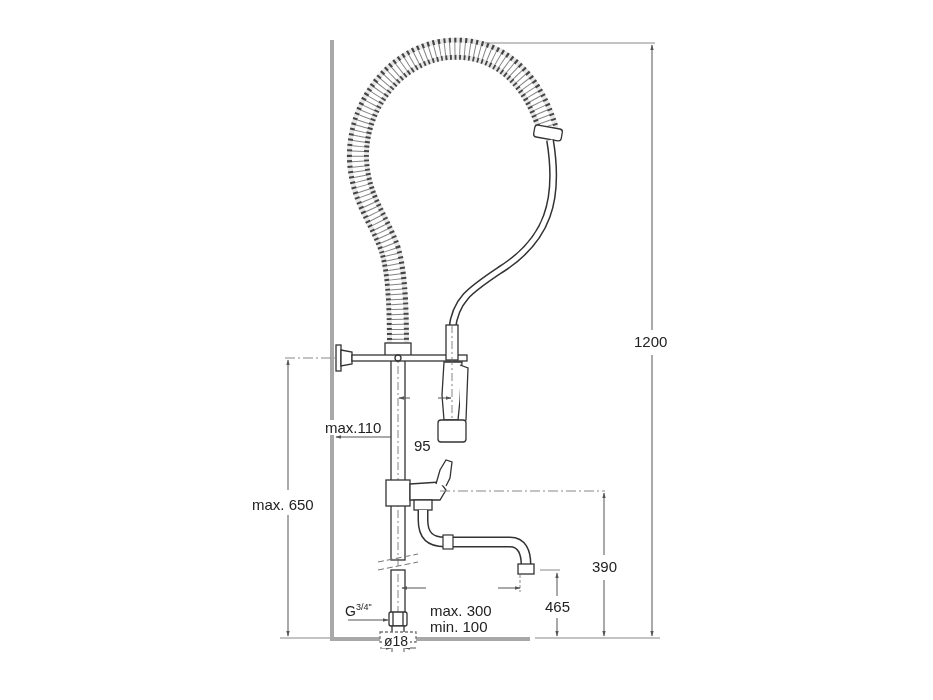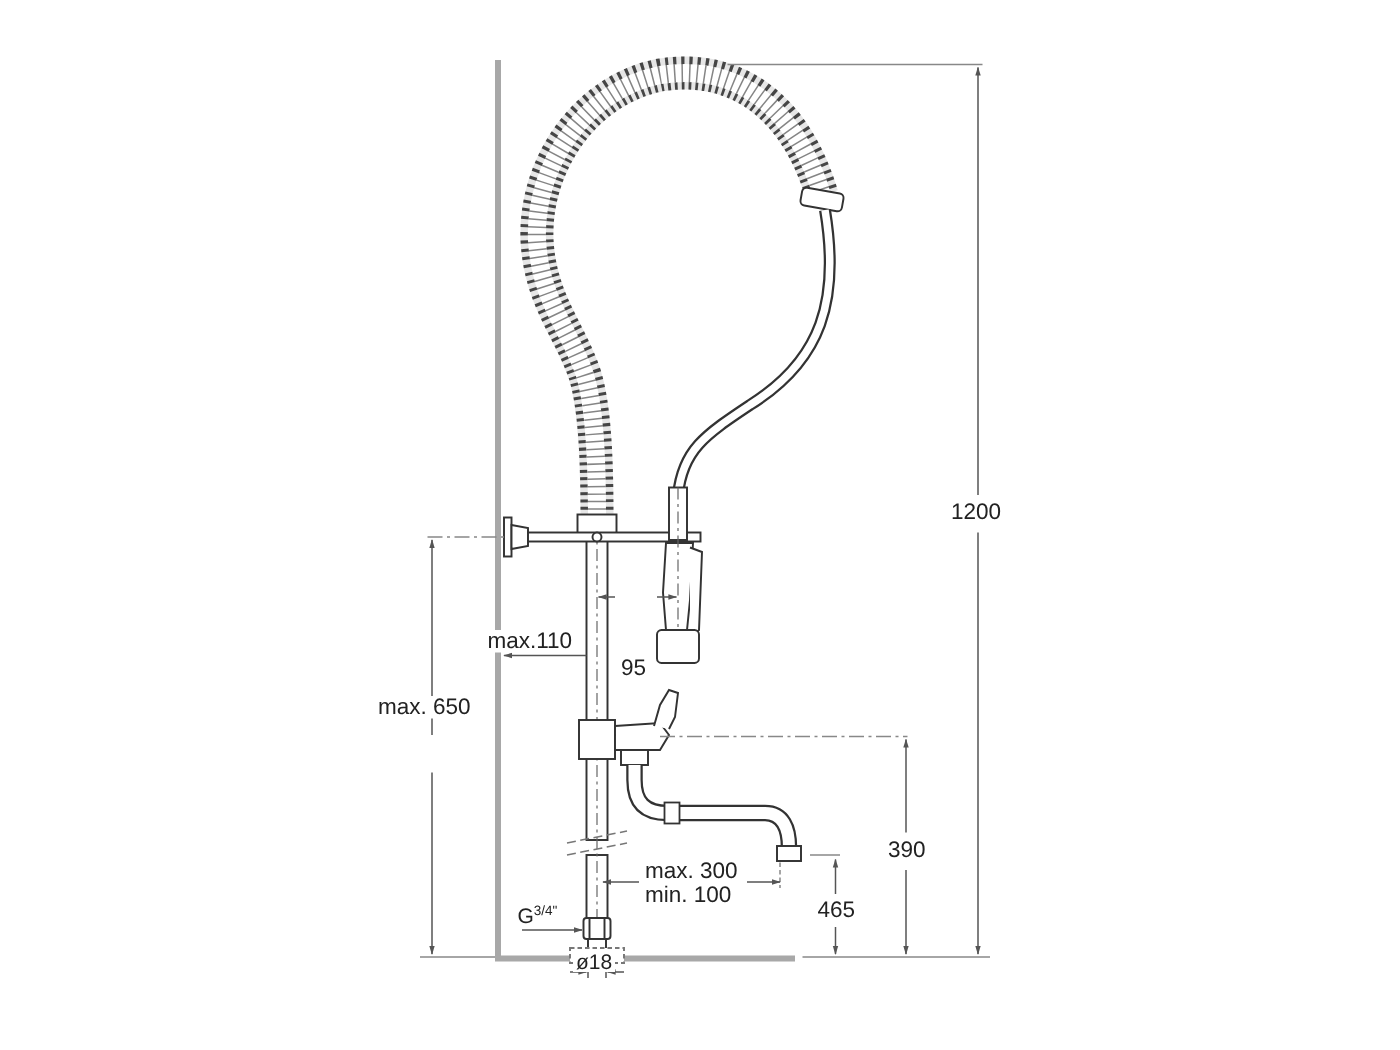--- a/index.html
+++ b/index.html
@@ -121,25 +121,25 @@
     <line x1="498" y1="588" x2="520" y2="588" marker-end="url(#arr)"></line>
     <line x1="348" y1="620" x2="388" y2="620" marker-end="url(#arr)"></line>
     <line x1="392" y1="642" x2="392" y2="652"></line>
     <line x1="404" y1="642" x2="404" y2="652"></line>
     <line x1="380" y1="648" x2="391" y2="648" marker-end="url(#arr)"></line>
     <line x1="416" y1="648" x2="405" y2="648" marker-end="url(#arr)"></line>
   </g>
 </svg>
 
 <div class="dim-label" style="left:632px; top:334px;">1200</div>
-<div class="dim-label" style="left:250px; top:464px;">max. 650</div>
+<div class="dim-label" style="left:250px; top:497px;">max. 650</div>
 <div class="dim-label" style="left:323px; top:420px;">max.110</div>
 <div class="dim-label" style="left:412px; top:390px;margin-top:48px;">95</div>
 <div class="dim-label" style="left:590px; top:559px;">390</div>
 <div class="dim-label" style="left:543px; top:599px;">465</div>
-<div class="dim-label lbl-multi" style="left:428px; top:573px;">
+<div class="dim-label lbl-multi" style="left:428px; top:603px;">
   <div>max. 300</div>
   <div>min. 100</div>
 </div>
 <div class="dim-label small" style="left:343px; top:603px;">
   <span>G</span><sup style="font-size:9px;">3/4"</sup>
 </div>
 <div class="dim-label small" style="left:382px; top:634px;">ø18</div>
 
 </body></html>

